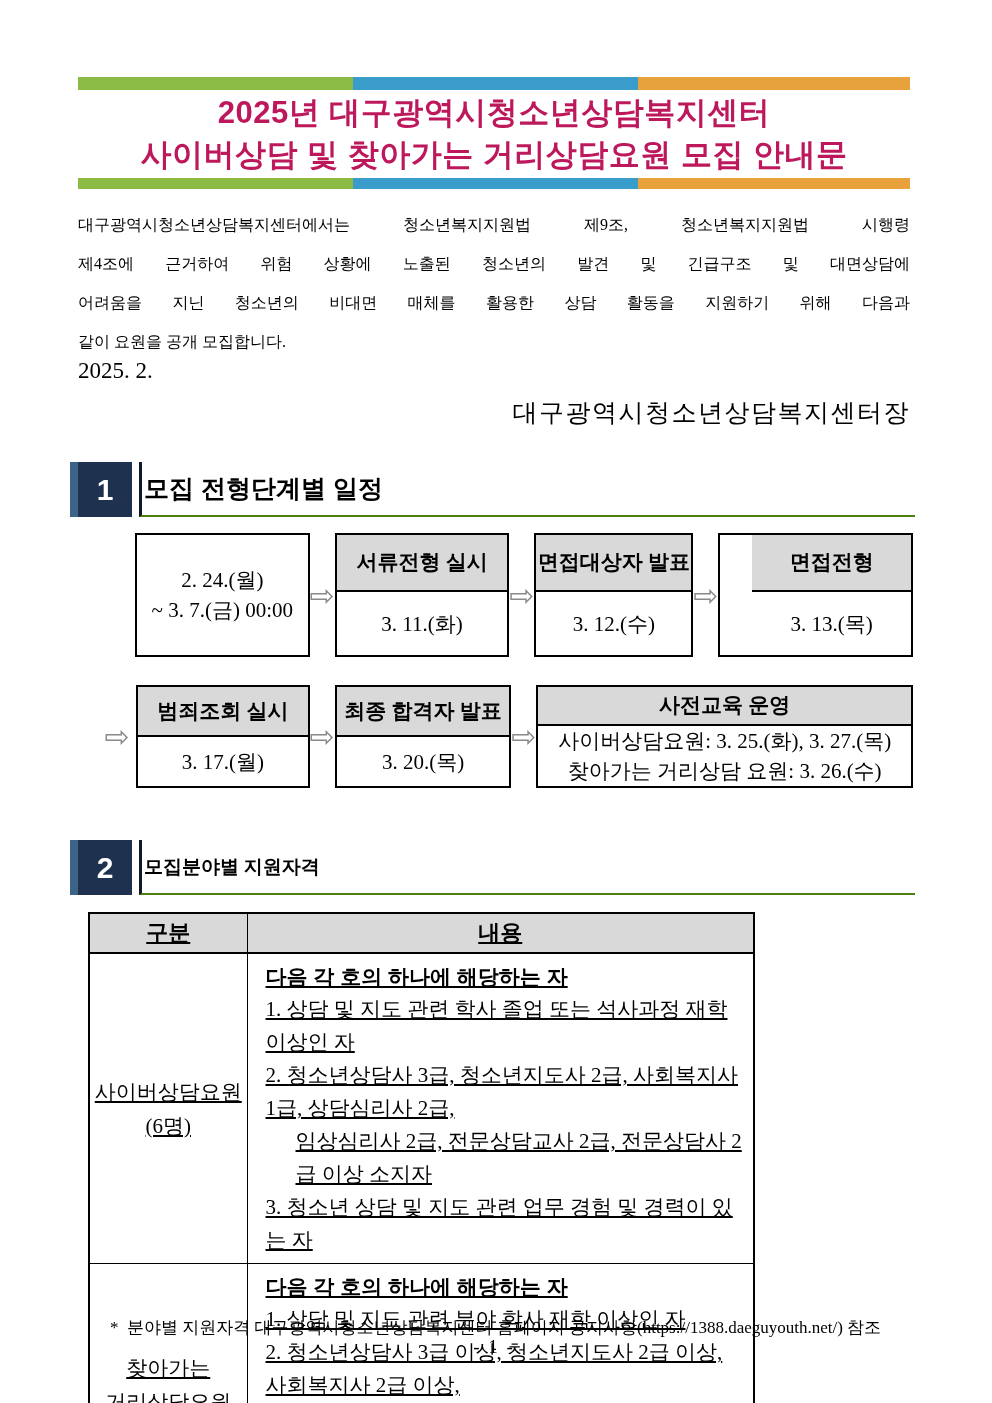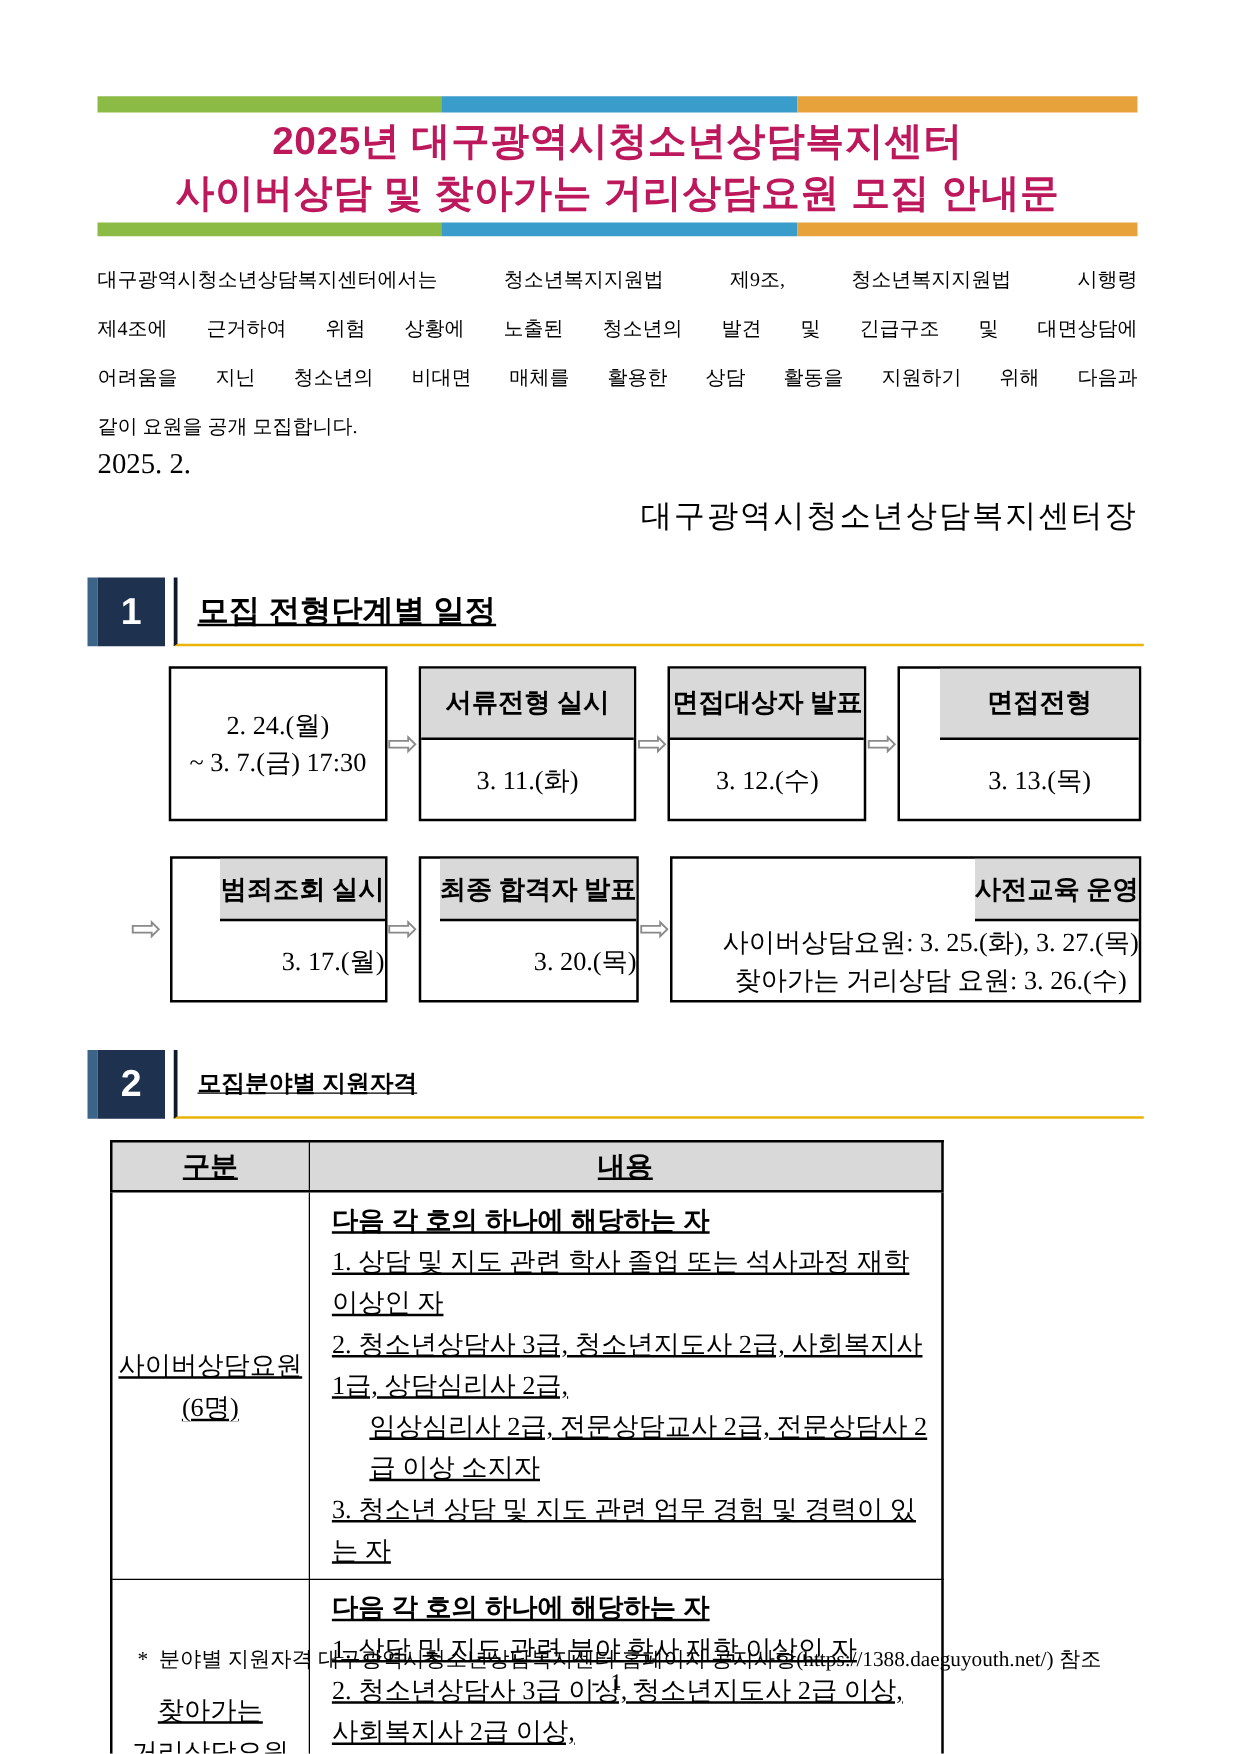--- a/index.html
+++ b/index.html
@@ -45,24 +45,23 @@
   .sec-strip { width:8px; background:#3C6489; }
   .sec-num {
     width:54px; background:#1E3250; color:#fff;
     display:flex; align-items:center; justify-content:center;
     font-family:"Liberation Sans","DejaVu Sans",sans-serif;
     font-weight:bold; font-size:30px;
   }
   .sec-rest {
     flex:1; margin-left:7px;
     border-left:3px solid #10192b;
-    border-bottom:2px solid #eab308;
+    border-bottom:2px solid #4d7c0f;
     display:flex; align-items:center;
-    padding-left:16px;
-    text-decoration:underline;
+    padding-left:2px;
   }
   .sec-title-sans {
     font-family:"Liberation Sans","DejaVu Sans",sans-serif;
     font-weight:bold; font-size:25px;
   }
   .sec-title-serif {
     font-family:"Liberation Serif","DejaVu Serif",serif;
     font-weight:bold; font-size:19px;
   }
   .sec1 { top:462px; }
@@ -78,21 +77,21 @@
     display:flex; flex-direction:column; justify-content:center; align-items:center;
     font-weight:bold; font-size:21px; line-height:27px;
   }
   .row1 .fbox-h { height:57px; }
   .row2 .fbox-h { height:50px; }
   .fbox-b {
     flex:1; display:flex; flex-direction:column; justify-content:center; align-items:center;
     font-size:21px; line-height:30px;
   }
   .flow-row1 .fbox { height:124px; }
-  .flow-row2 .fbox { height:117px;align-items:flex-end; }
+  .flow-row2 .fbox { height:103px; }
   .fb1 { width:176px; } .fb2 { width:176px; } .fb3 { width:160px; } .fb4 { width:196px;padding-left:32px; }
   .fb5 { width:177px; } .fb6 { width:180px; } .fb7 { width:384px; }
   .farrow {
     flex:1; display:flex; align-items:center; justify-content:center;
     color:#8a8a8a; font-size:30px;
     font-family:"DejaVu Sans",sans-serif;
   }
   .farrow-lead { flex:none; width:38px; }
 
   
@@ -161,21 +160,21 @@
       <div class="sec-num">1</div>
       <div class="sec-rest">
         <span class="sec-title-sans">모집 전형단계별 일정</span>
       </div>
     </div>
 
     <div class="flow-row flow-row1 row1">
       <div class="fbox fb1">
         <div class="fbox-b">
           <div>2. 24.(월)</div>
-          <div>~ 3. 7.(금) 17:30</div>
+          <div>~ 3. 7.(금) 00:00</div>
         </div>
       </div>
       <div class="farrow">⇨</div>
       <div class="fbox fb2">
         <div class="fbox-h">
             <div>서류전형 실시</div>
           </div>
         <div class="fbox-b">
             <div>3. 11.(화)</div>
           </div>

